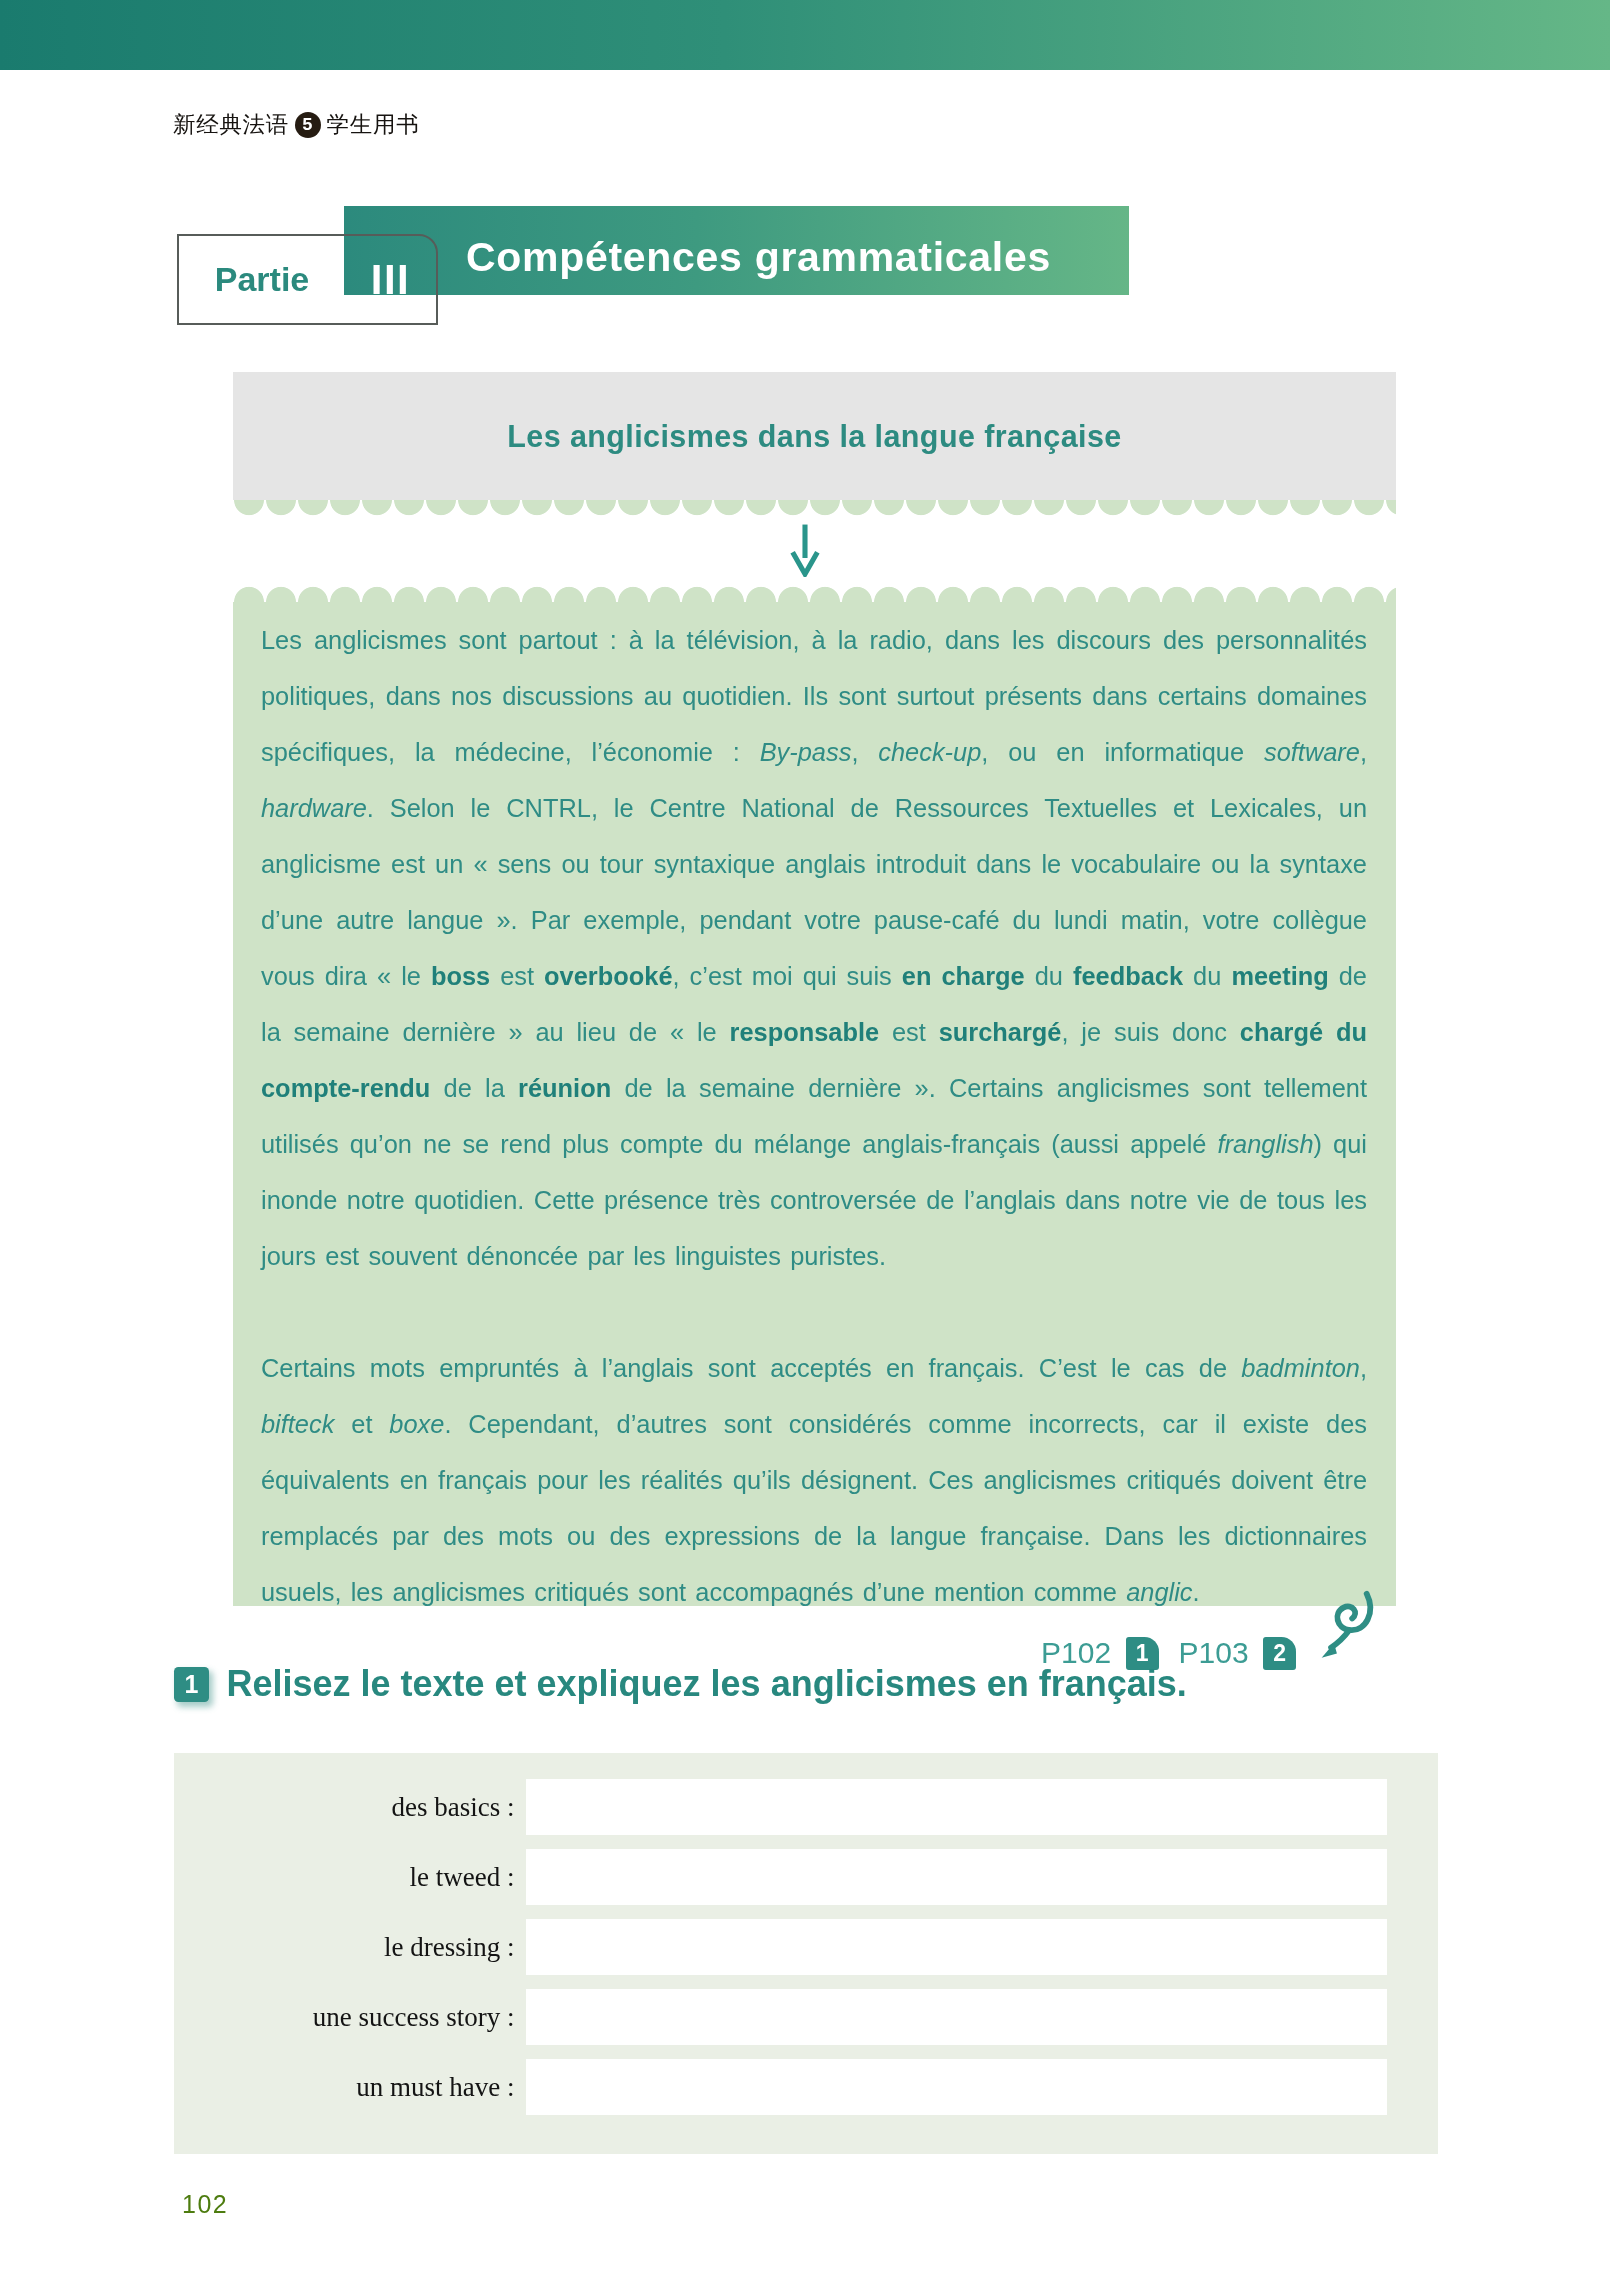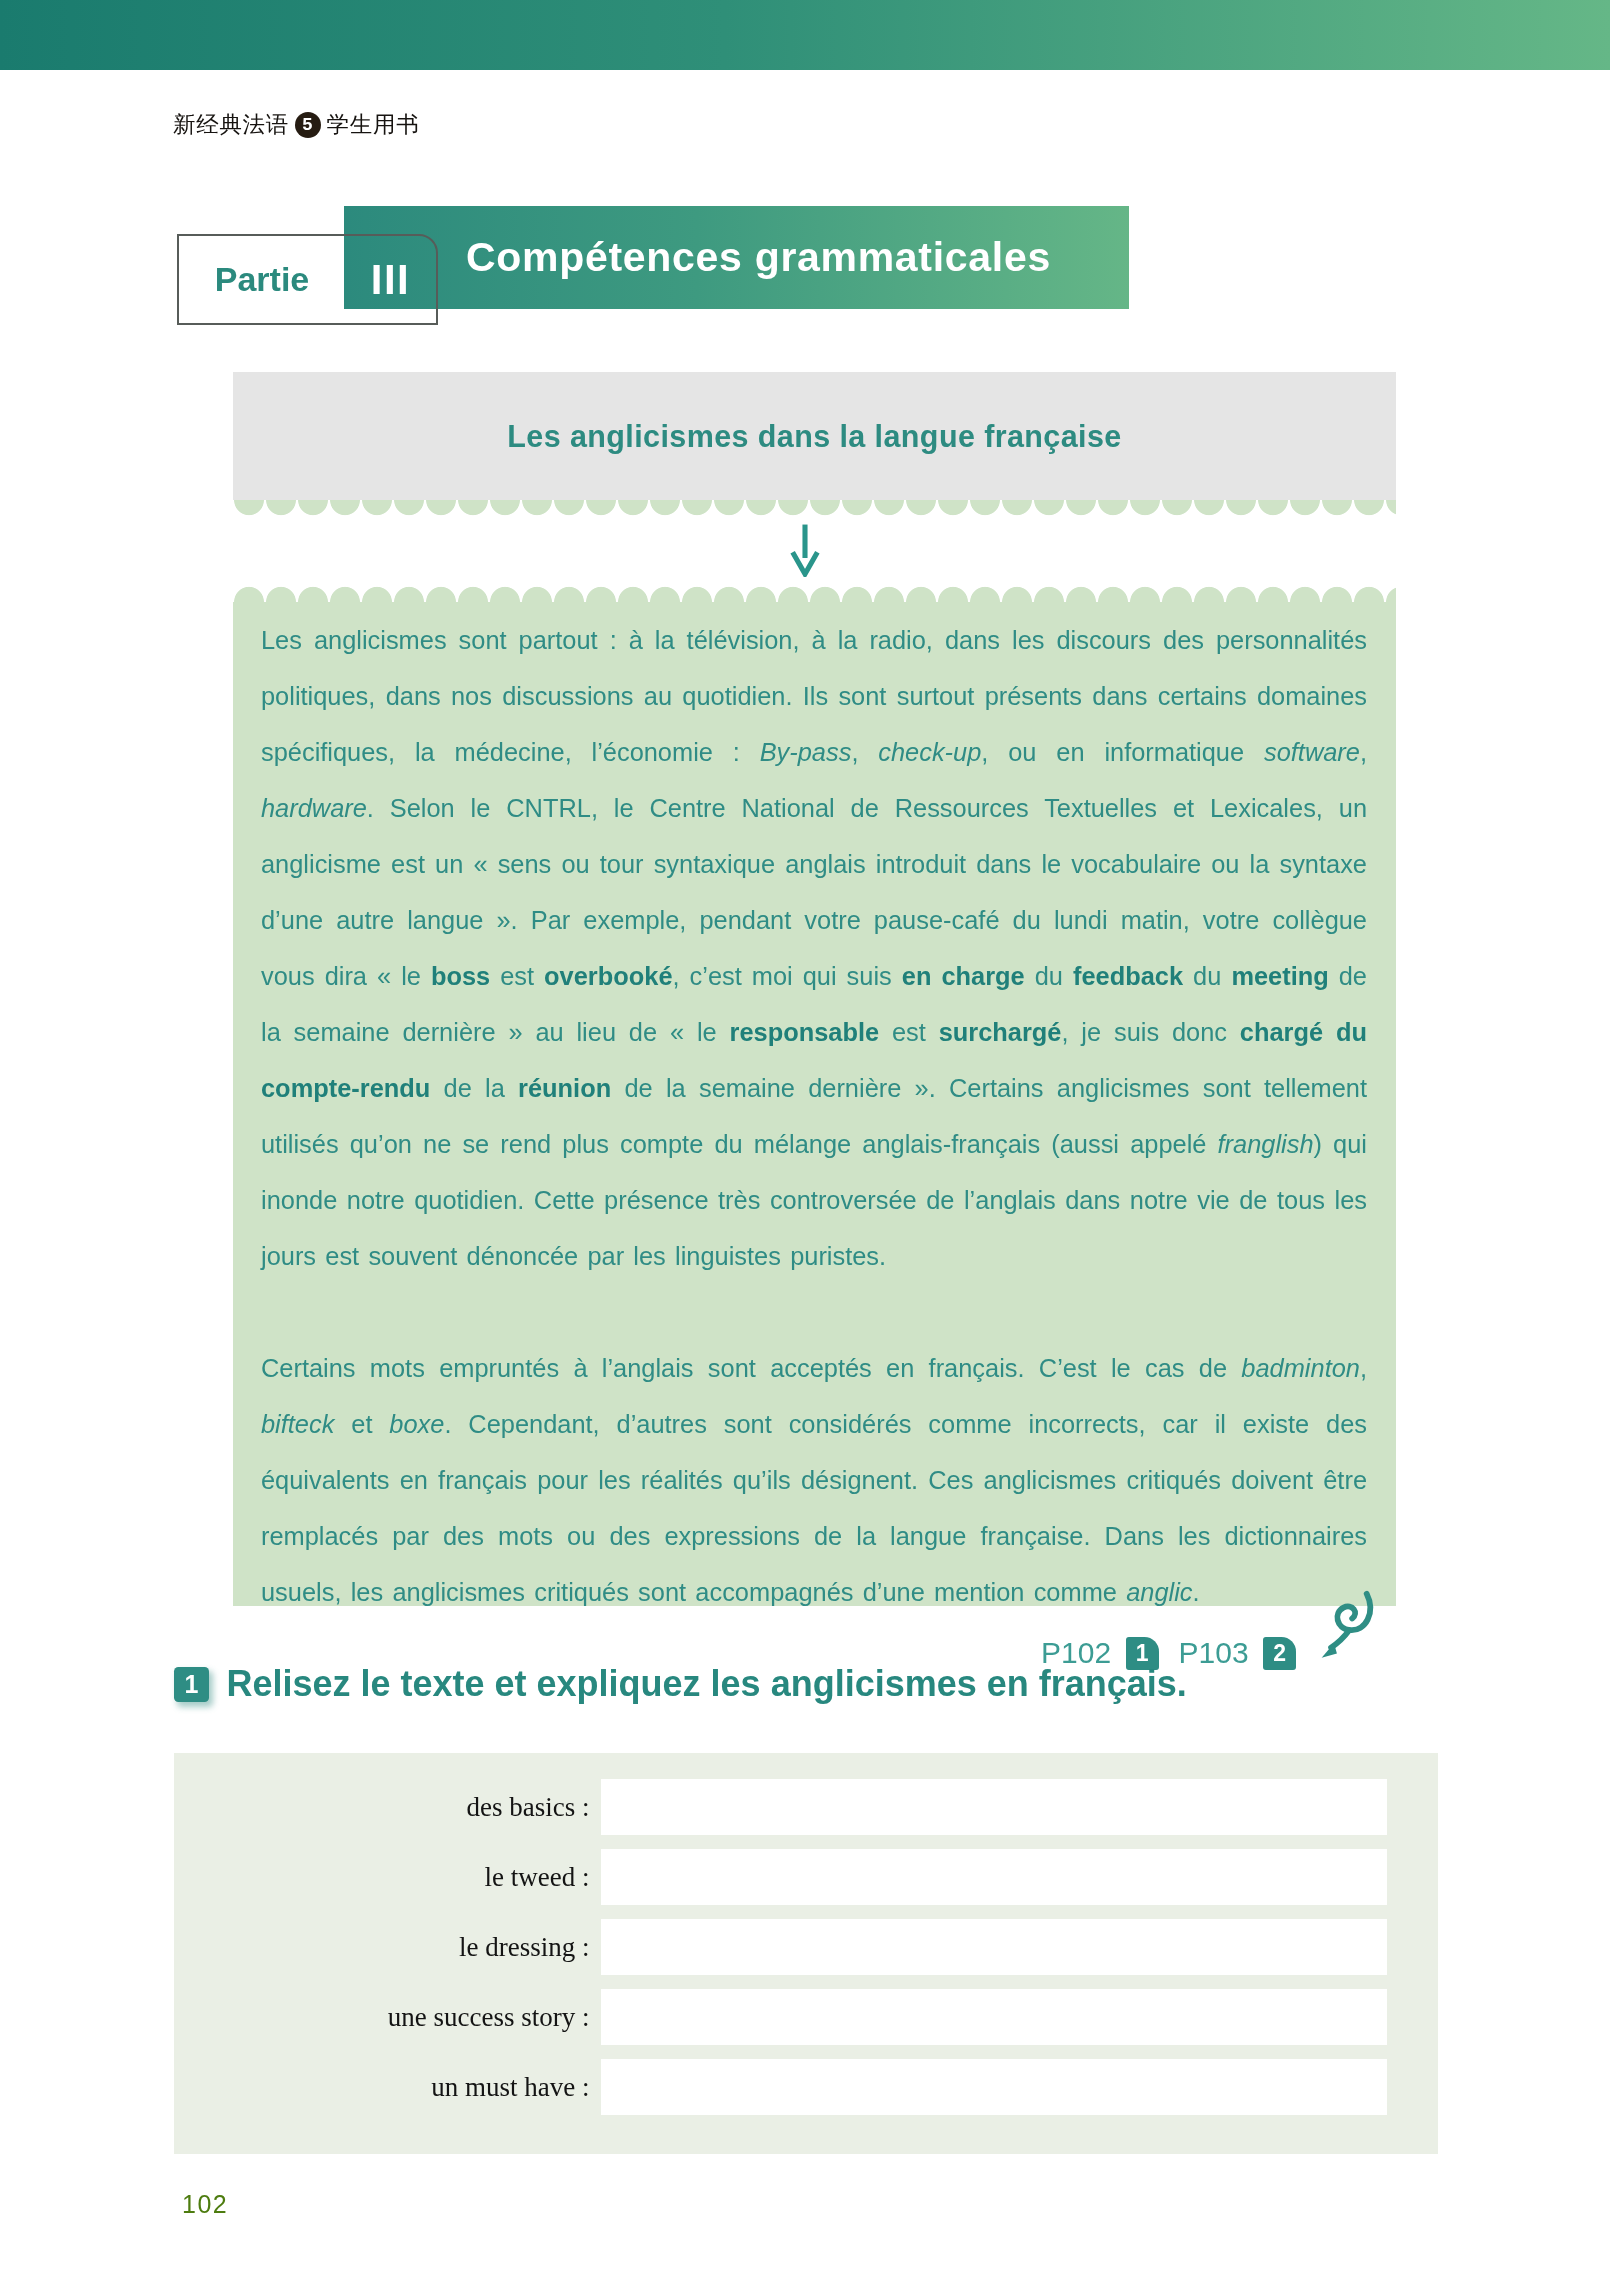--- a/index.html
+++ b/index.html
@@ -11,21 +11,21 @@
   .topbar{position:absolute;left:0;top:0;width:1610px;height:70px;
     background:linear-gradient(90deg,#1A7B6E 0%,#2F8F78 45%,#65B787 100%);}
 
   
   .book-header{position:absolute;left:173px;top:109px;display:flex;align-items:center;gap:5.8px;
     font-size:22.5px;color:#161310;letter-spacing:0.7px;font-family:Liberation Mono, monospace;}
   .vol-circle{display:inline-flex;align-items:center;justify-content:center;width:26px;height:26px;
     border-radius:50%;background:#261c12;color:#ffffff;font-weight:bold;font-size:18px;}
 
   
-  .band{position:absolute;left:344px;top:206px;width:785px;height:103px;
+  .band{position:absolute;left:344px;top:206px;width:785px;height:89px;
     background:linear-gradient(90deg,#2C8A7D 0%,#3E9A80 45%,#65B687 100%);}
   .band-title{position:absolute;left:122px;top:0;height:103px;display:flex;align-items:center;
     color:#ffffff;font-weight:bold;font-size:41px;letter-spacing:0.7px;}
   .partie-box{position:absolute;left:177px;top:234px;width:257px;height:87px;
     border:2.2px solid #575C59;border-radius:0 19px 0 0;display:flex;background:transparent;}
   .partie-label{width:166px;display:flex;align-items:center;justify-content:center;
     color:#2B8A7E;font-weight:bold;font-size:34px;}
   .partie-numeral{flex:1;display:flex;align-items:center;justify-content:center;
     color:#ffffff;font-weight:bold;font-size:42px;letter-spacing:1.5px;}
 
@@ -64,21 +64,21 @@
   .exercise-head{position:absolute;left:174px;top:1663px;display:flex;align-items:center;gap:17.4px;}
   .ex-badge{display:inline-flex;align-items:center;justify-content:center;width:35px;height:35px;
     background:#2E8D84;color:#ffffff;font-weight:bold;font-size:25px;border-radius:4.4px;
     box-shadow:3.6px 4.4px 6.5px rgba(58,142,133,.45);}
   .ex-prompt{color:#28887F;font-weight:bold;font-size:36px;}
 
   
   .worksheet{position:absolute;left:174px;top:1753px;width:1264px;height:401px;background:#EAEFE5;
     box-sizing:border-box;padding-top:26px;}
   .ws-row{display:flex;align-items:center;height:56px;margin-bottom:14px;}
-  .ws-label{width:427px;box-sizing:border-box;padding-right:11.6px;text-align:right;
+  .ws-label{width:352px;box-sizing:border-box;padding-right:11.6px;text-align:right;
     font-family:"Liberation Serif",serif;font-size:27px;color:#141414;}
   .ws-field{flex:1;height:56px;margin-right:51px;background:#ffffff;}
 
   .pagenum{position:absolute;left:182px;top:2190px;font-size:25px;color:#4d7c0f;letter-spacing:1.5px;}
 </style>
 </head>
 <body>
 
 <div class="page">
 

